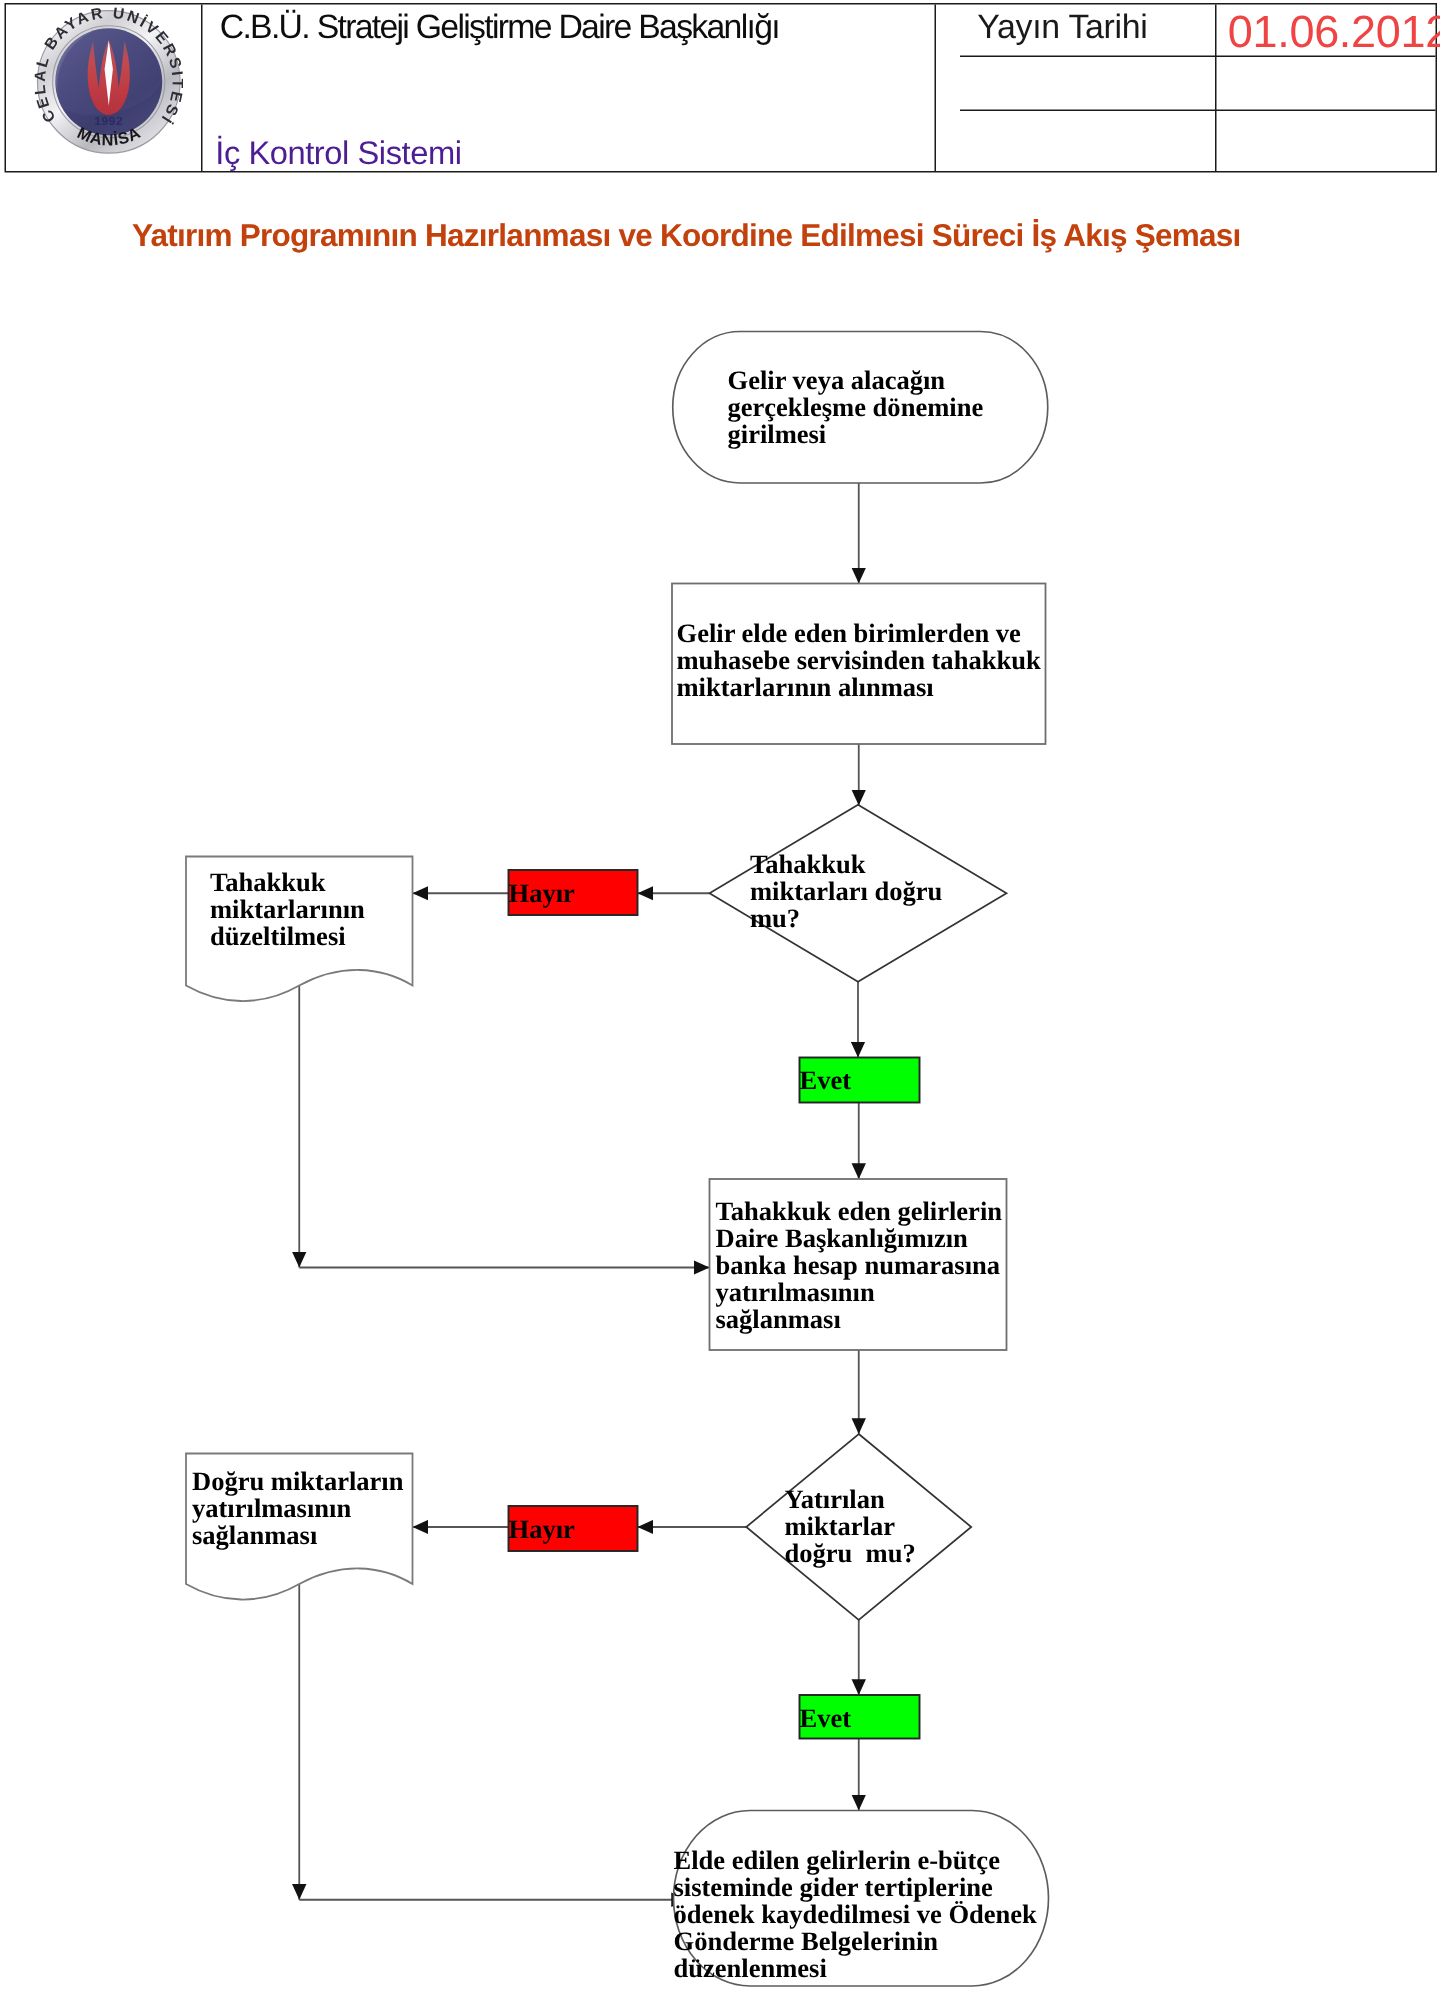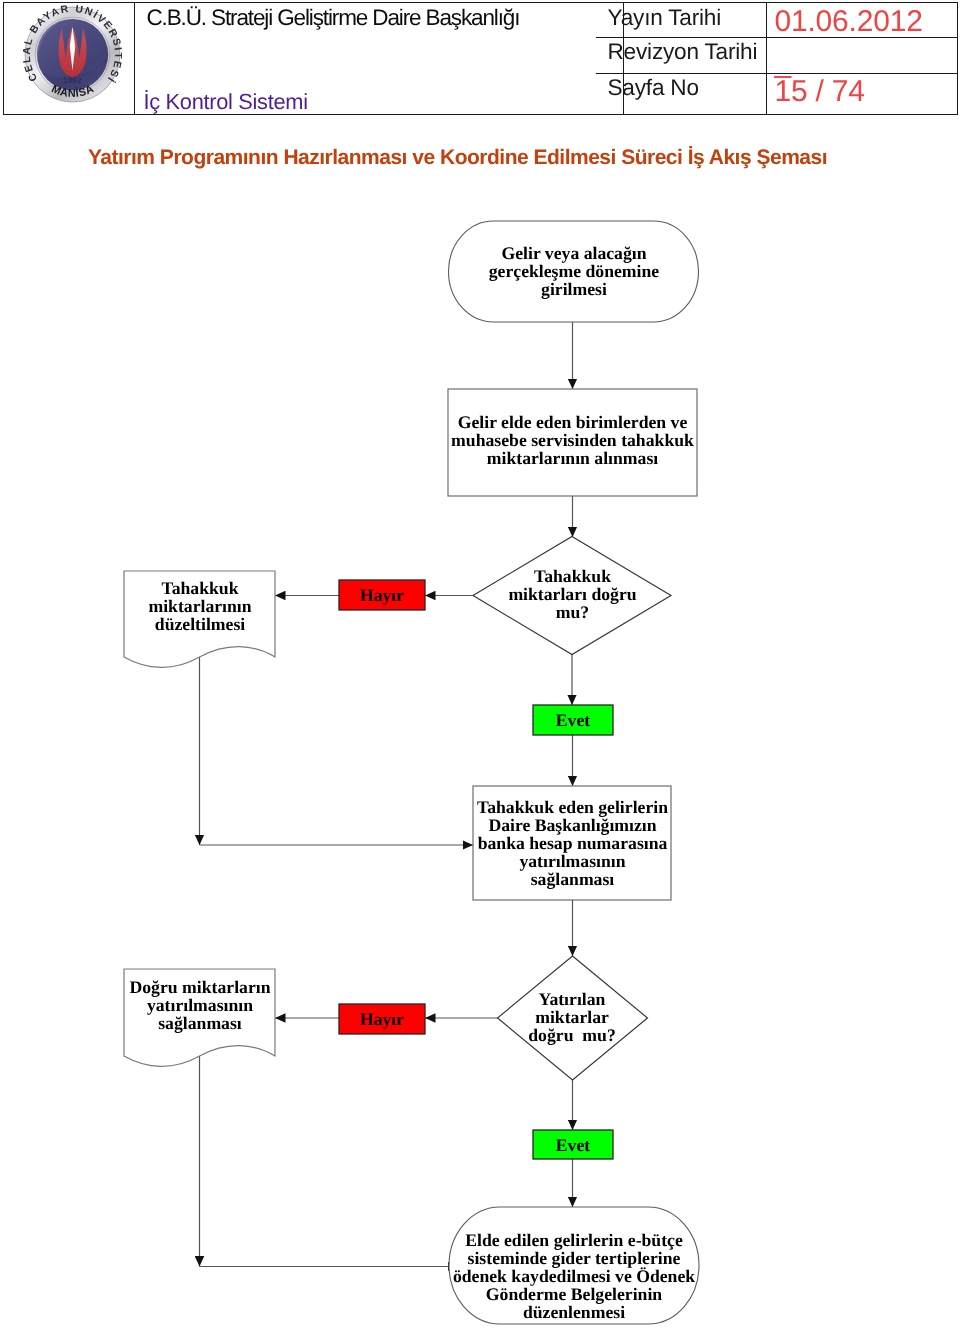--- a/index.html
+++ b/index.html
@@ -14,37 +14,37 @@
   .hdr{position:absolute;left:2.5px;top:2px;width:955px;height:113px;
        border:1.4px solid #1a1a1a;box-sizing:border-box;}
   .hdr-logo-cell{position:absolute;left:0;top:0;width:131px;height:100%;
        border-right:1.4px solid #1a1a1a;box-sizing:border-box;}
   .hdr-mid-cell{position:absolute;left:131px;top:0;width:489px;height:100%;
        border-right:1.4px solid #1a1a1a;box-sizing:border-box;}
   .org-title{position:absolute;left:12px;top:2px;font-size:22.5px;font-weight:normal;
        color:#0d0d0d;letter-spacing:-1.13px;white-space:nowrap;}
   .sys-title{position:absolute;left:9px;top:86px;font-size:21.8px;font-weight:normal;
        color:#4c1d95;letter-spacing:-0.3px;white-space:nowrap;}
-  .meta{position:absolute;left:592px;top:0;right:0;height:100%;text-decoration:underline;}
+  .meta{position:absolute;left:636px;top:0;right:0;height:100%;text-decoration:underline;}
   .meta-row{position:absolute;left:0;width:100%;box-sizing:border-box;}
   .meta-row .lab{position:absolute;left:12px;font-size:22.6px;letter-spacing:-0.2px;
        color:#1a1a1a;white-space:nowrap;}
   .meta-row .val{position:absolute;left:179px;font-size:30px;letter-spacing:-0.2px;
        color:#ef4444;white-space:nowrap;}
   .meta-hline{position:absolute;left:0;width:100%;height:0;border-top:1.4px solid #1a1a1a;}
   .meta-vline{position:absolute;top:0;left:170px;width:0;height:100%;border-left:1.4px solid #1a1a1a;}
 
   
   .doc-title{position:absolute;left:88px;top:146px;font-size:21px;font-weight:bold;
        color:#c2410c;white-space:nowrap;letter-spacing:-0.5px;}
 
   
   .fc{position:absolute;left:0;top:0;width:960px;height:1330px;}
   .node{position:absolute;box-sizing:border-box;display:flex;align-items:center;
-        justify-content:center;text-align:center;
+        justify-content:center;
         font-family:"Liberation Serif",serif;font-weight:bold;color:#000;}
   .node span{display:block;width:100%;white-space:pre-wrap;}
 </style>
 </head>
 <body>
 
 <div id="page">
 
   <div class="hdr">
 
@@ -119,28 +119,20 @@
     </div>
 
     <div class="meta">
       <div class="meta-vline"></div>
       <div class="meta-hline" style="top:34px"></div>
       <div class="meta-hline" style="top:70px"></div>
 
       <div class="meta-row" style="top:0;height:34px">
         <div class="lab" style="top:2px">Yayın Tarihi</div>
         <div class="val" style="top:2px">01.06.2012</div>
-      </div>
-      <div class="meta-row" style="top:34px;height:36px">
-        <div class="lab" style="top:2px">Revizyon Tarihi</div>
-        <div class="val" style="top:9px">_</div>
-      </div>
-      <div class="meta-row" style="top:70px;height:42px">
-        <div class="lab" style="top:2px">Sayfa No</div>
-        <div class="val" style="top:2px">15 / 74</div>
       </div>
     </div>
   </div>
 
   <div class="doc-title">Yatırım Programının Hazırlanması ve Koordine Edilmesi Süreci İş Akış Şeması</div>
 
   <svg class="fc" width="960" height="1330" viewBox="0 0 960 1330">
     <defs>
       <marker id="arrow" markerWidth="11" markerHeight="10" refX="10.5" refY="5" orient="auto" markerUnits="userSpaceOnUse">
         <path d="M0,0.2 L10.5,5 L0,9.8 z" fill="#111"></path>

